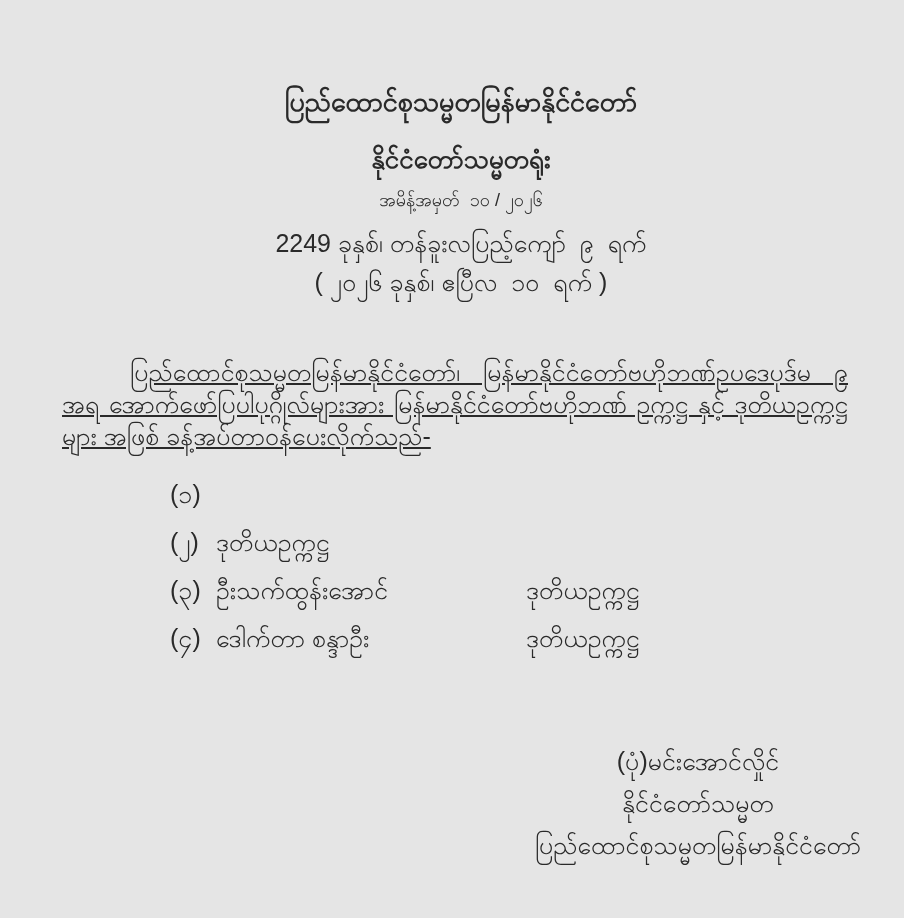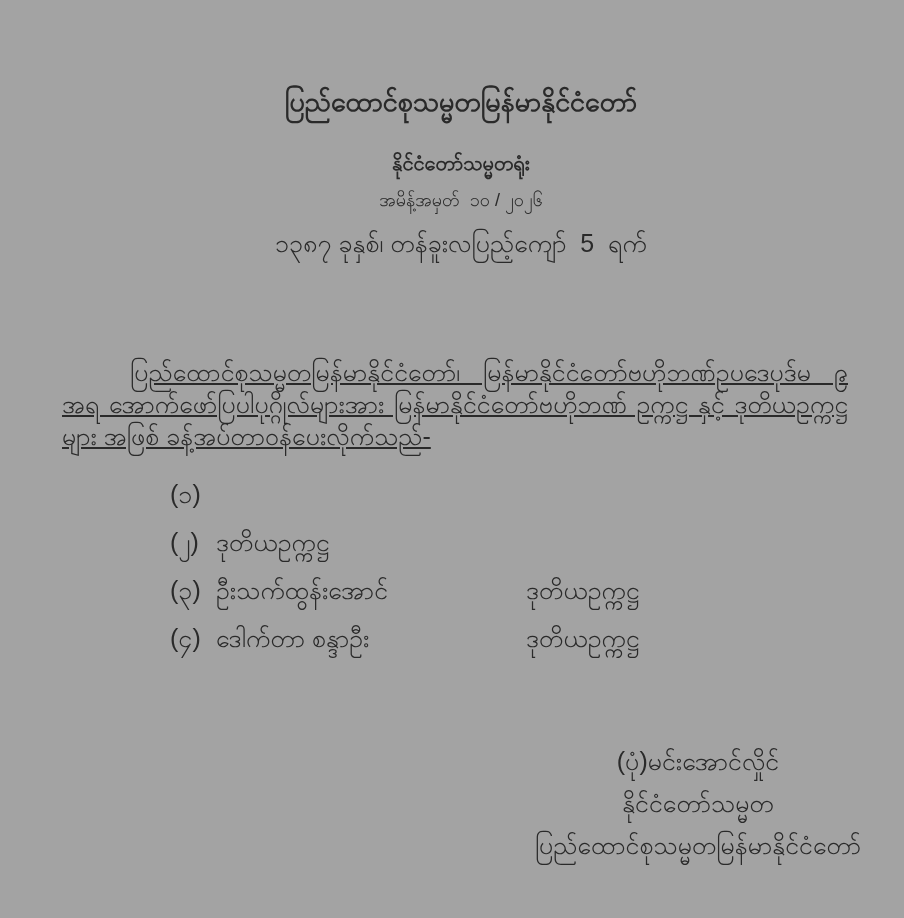--- a/index.html
+++ b/index.html
@@ -4,34 +4,34 @@
 <style>
   html, body {
     margin: 0;
     padding: 0;
     background: #ffffff;
   }
   .page {
     position: relative;
     width: 904px;
     height: 918px;
-    background: #a3a3a3;
+    background: #e5e5e5;
     color: #2a2a2a;
     font-family: "Liberation Sans", sans-serif;
     overflow: hidden;
   }
   .centered-line {
     position: absolute;
     left: 40px;
     right: 22px;
     text-align: center;
     white-space: pre-wrap;
   }
   .state-heading   { top: 84px;  font-size: 27px; font-weight: 700; }
-  .office-heading  { top: 142px; font-size: 20px; font-weight: 700; margin-top: 8px; }
+  .office-heading  { top: 142px; font-size: 26px; font-weight: 700; }
   .order-number    { top: 188px; font-size: 18px; font-weight: 400; }
   .myanmar-date    { top: 227px; font-size: 25px; font-weight: 400; }
   .gregorian-date  { top: 266px; font-size: 25px; font-weight: 400; }
   .doc-title       { top: 306px; font-size: 26px; font-weight: 700; }
   .body-paragraph {
     position: absolute;
     top: 356px;
     left: 62px;
     right: 56px;
     font-size: 25px;
@@ -69,22 +69,23 @@
 <body>
 
 <div class="page">
 
   <div class="centered-line state-heading">ပြည်ထောင်စုသမ္မတမြန်မာနိုင်ငံတော်</div>
 
   <div class="centered-line office-heading">နိုင်ငံတော်သမ္မတရုံး</div>
 
   <div class="centered-line order-number">အမိန့်အမှတ်  ၁၀ / ၂၀၂၆</div>
 
-  <div class="centered-line myanmar-date">၁၃၈၇ ခုနှစ်၊ တန်ခူးလပြည့်ကျော်  5  ရက်</div>
+  <div class="centered-line myanmar-date">2249 ခုနှစ်၊ တန်ခူးလပြည့်ကျော်  ၉  ရက်</div>
 
+  <div class="centered-line gregorian-date">( ၂၀၂၆ ခုနှစ်၊ ဧပြီလ  ၁၀  ရက် )</div>
 
 
   <div class="body-paragraph">ပြည်ထောင်စုသမ္မတမြန်မာနိုင်ငံတော်၊ မြန်မာနိုင်ငံတော်ဗဟိုဘဏ်ဥပဒေပုဒ်မ ၉ အရ အောက်ဖော်ပြပါပုဂ္ဂိုလ်များအား မြန်မာနိုင်ငံတော်ဗဟိုဘဏ် ဥက္ကဋ္ဌ နှင့် ဒုတိယဥက္ကဋ္ဌများ အဖြစ် ခန့်အပ်တာဝန်ပေးလိုက်သည်-</div>
 
   <div class="appointee-list">
 
     <div class="appointee-row">
       <span class="no">(၁)</span>
     </div>
 

